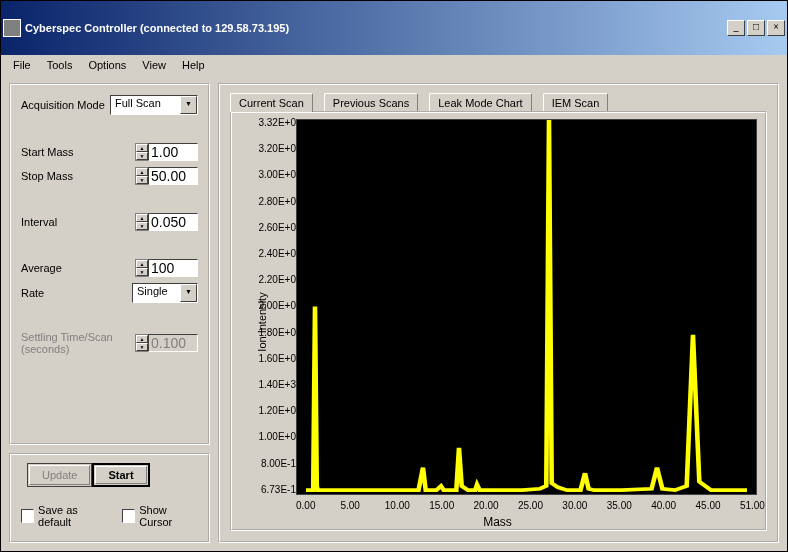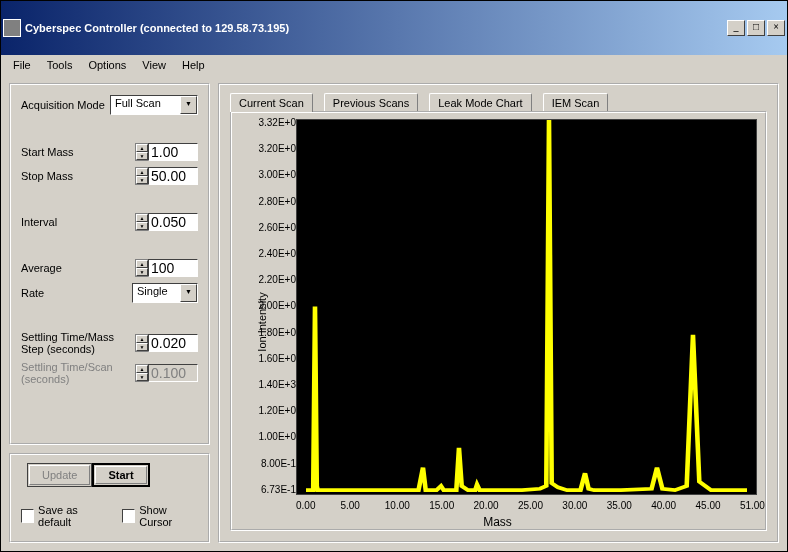--- a/index.html
+++ b/index.html
@@ -153,30 +153,20 @@
         <div class="row">
           <span class="lbl">Rate</span>
           <div class="dropdown rate">
             <span class="val">Single</span>
             <span class="dbtn">▼</span>
           </div>
         </div>
 
         <div class="spacer22"></div>
 
-        <div class="row">
-          <span class="lbl" style="line-height:12px">Settling Time/Mass Step (seconds)</span>
-          <div class="spin">
-            <div class="arrows">
-                <span>▲</span>
-                <span>▼</span>
-              </div>
-            <input value="0.020" style="">
-          </div>
-        </div>
 
         <div class="row">
           <span class="lbl disabled-lbl" style="line-height:12px">Settling Time/Scan (seconds)</span>
           <div class="spin">
             <div class="arrows">
                 <span>▲</span>
                 <span>▼</span>
               </div>
             <input class="disabled" disabled="" value="0.100" style="">
           </div>

